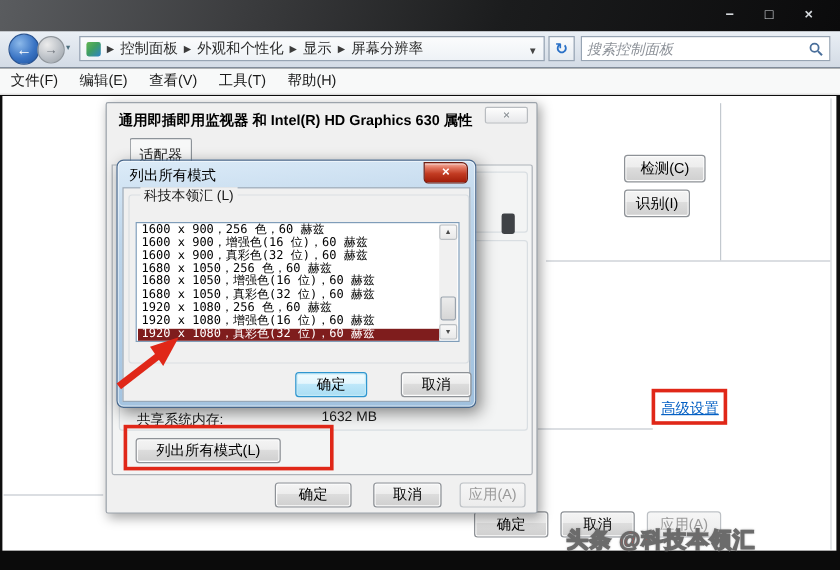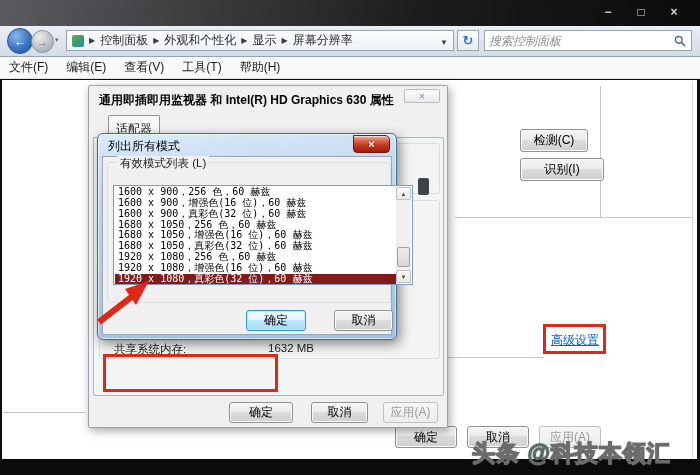--- a/index.html
+++ b/index.html
@@ -48,21 +48,21 @@
   .btn{display:flex;align-items:center;justify-content:center;font-size:12px;color:#000;
     border:1px solid #8e9297;border-radius:3px;box-sizing:border-box;cursor:default;
     background:linear-gradient(#f4f4f4 0%,#ededed 45%,#dddddd 46%,#cfcfcf 100%);
     box-shadow:inset 0 0 0 1px #fcfcfc;}
   .btn.disabled{color:#9a9a9a;border-color:#bdc1c5;box-shadow:none;
     background:linear-gradient(#f6f6f6,#ececec);}
   .btn.default{border-color:#2f96cf;box-shadow:inset 0 0 0 1px #c3e9f7;
     background:linear-gradient(#f0fbff 0%,#e4f6fd 45%,#bfe8fa 46%,#a9ddf3 100%);}
   .link{font-size:12px;color:#0661c4;text-decoration:underline;cursor:pointer;white-space:nowrap;}
   .redbox{border:3px solid #e02718;box-sizing:border-box;z-index:30;}
-  .watermark{font-size:23px;font-weight:bold;color:#0f766e;letter-spacing:1px;white-space:nowrap;
+  .watermark{font-size:18px;font-weight:bold;color:#ef4444;letter-spacing:1px;white-space:nowrap;
     -webkit-text-stroke:1.3px #6b6b6b;text-shadow:0 0 2px #555;z-index:40;}
   .bottomstrip{left:0;top:459px;width:700px;height:16px;background:#0b0b0b;}
   
   .propdlg{left:88px;top:85px;width:358px;height:341px;background:#f0f0f0;
     border:1px solid #9ca3ab;border-radius:2px;z-index:5;
     box-shadow:2px 3px 10px rgba(0,0,0,.35);}
   .dlgtitle{font-size:12px;color:#000;white-space:nowrap;}
   .smallclose{display:flex;align-items:center;justify-content:center;font-size:10px;color:#7c8388;
     border:1px solid #b8bcc0;border-radius:2px;background:linear-gradient(#fdfdfd,#e7e8ea);
     box-sizing:border-box;}
@@ -158,21 +158,21 @@
 
   <div class="abs content"></div>
 
   <div class="abs line" style="left:600px;top:86px;width:1px;height:131px;"></div>
   <div class="abs line" style="left:455px;top:217px;width:237px;height:1px;"></div>
   <div class="abs line" style="left:692px;top:82px;width:1px;height:376px;background:#d4d8dc;"></div>
   <div class="abs line" style="left:448px;top:357px;width:96px;height:1px;"></div>
   <div class="abs line" style="left:3px;top:412px;width:83px;height:1px;"></div>
 
   <div class="abs btn" style="left:520px;top:129px;width:68px;height:23px;">检测(C)</div>
-  <div class="abs btn" style="left:520px;top:158px;width:84px;height:23px;">识别(I)</div>
+  <div class="abs btn" style="left:520px;top:158px;width:55px;height:23px;">识别(I)</div>
 
   <div class="abs redbox" style="left:543px;top:324px;width:63px;height:30px;"></div>
   <a class="abs link" style="left:551px;top:332px;z-index:31;">高级设置</a>
 
   <div class="abs btn" style="left:395px;top:426px;width:62px;height:22px;">确定</div>
   <div class="abs btn" style="left:467px;top:426px;width:62px;height:22px;">取消</div>
   <div class="abs btn disabled" style="left:539px;top:426px;width:62px;height:22px;">应用(A)</div>
 
   <div class="abs propdlg">
     <div class="abs dlgtitle" style="left:10px;top:6px;font-weight:bold;">通用即插即用监视器 和 Intel(R) HD Graphics 630 属性</div>
@@ -183,34 +183,35 @@
         <span class="tab">监视器</span>
         <span class="tab">颜色管理</span>
         <span class="tab">疑难解答</span>
       </div>
     <div class="abs tabpage" style="left:4px;top:51px;width:349px;height:257px;"></div>
     <div class="abs groupbox" style="left:10px;top:57px;width:339px;height:49px;"></div>
     <div class="abs groupbox" style="left:10px;top:114px;width:339px;height:157px;"></div>
     <div class="abs fragment" style="left:329px;top:92px;width:11px;height:17px;"></div>
     <span class="abs label" style="left:25px;top:256px;">共享系统内存:</span>
     <span class="abs label" style="left:179px;top:256px;">1632 MB</span>
+    <div class="abs btn" style="left:24px;top:279px;width:121px;height:21px;">列出所有模式(L)</div>
     <div class="abs btn" style="left:140px;top:316px;width:64px;height:21px;">确定</div>
     <div class="abs btn" style="left:222px;top:316px;width:57px;height:21px;">取消</div>
     <div class="abs btn disabled" style="left:294px;top:316px;width:55px;height:21px;">应用(A)</div>
   </div>
 
   <div class="abs redbox" style="left:103px;top:354px;width:175px;height:38px;"></div>
 
   <div class="abs aerodlg">
     <div class="abs dlgtitle" style="left:10px;top:4px;">列出所有模式</div>
     <div class="abs redclose">×</div>
     <div class="abs aeroinner"></div>
-    <span class="abs label" style="left:19px;top:22px;background:#f0f0f0;padding:0 3px;z-index:2;">有效模式列表 (L)</span>
+    <span class="abs label" style="left:19px;top:22px;background:#f0f0f0;padding:0 3px;z-index:2;">科技本领汇 (L)</span>
     <div class="abs groupbox" style="left:9px;top:28px;width:282px;height:139px;"></div>
-    <div class="abs listbox" style="left:15px;top:51px;width:300px;height:100px;">
+    <div class="abs listbox" style="left:15px;top:51px;width:270px;height:100px;">
       <div class="mode-rows">
 
       <div class="mode-row">1600 x 900，256 色，60 赫兹</div>
           <div class="mode-row">1600 x 900，增强色(16 位)，60 赫兹</div>
           <div class="mode-row">1600 x 900，真彩色(32 位)，60 赫兹</div>
           <div class="mode-row">1680 x 1050，256 色，60 赫兹</div>
           <div class="mode-row">1680 x 1050，增强色(16 位)，60 赫兹</div>
           <div class="mode-row">1680 x 1050，真彩色(32 位)，60 赫兹</div>
           <div class="mode-row">1920 x 1080，256 色，60 赫兹</div>
           <div class="mode-row">1920 x 1080，增强色(16 位)，60 赫兹</div>

